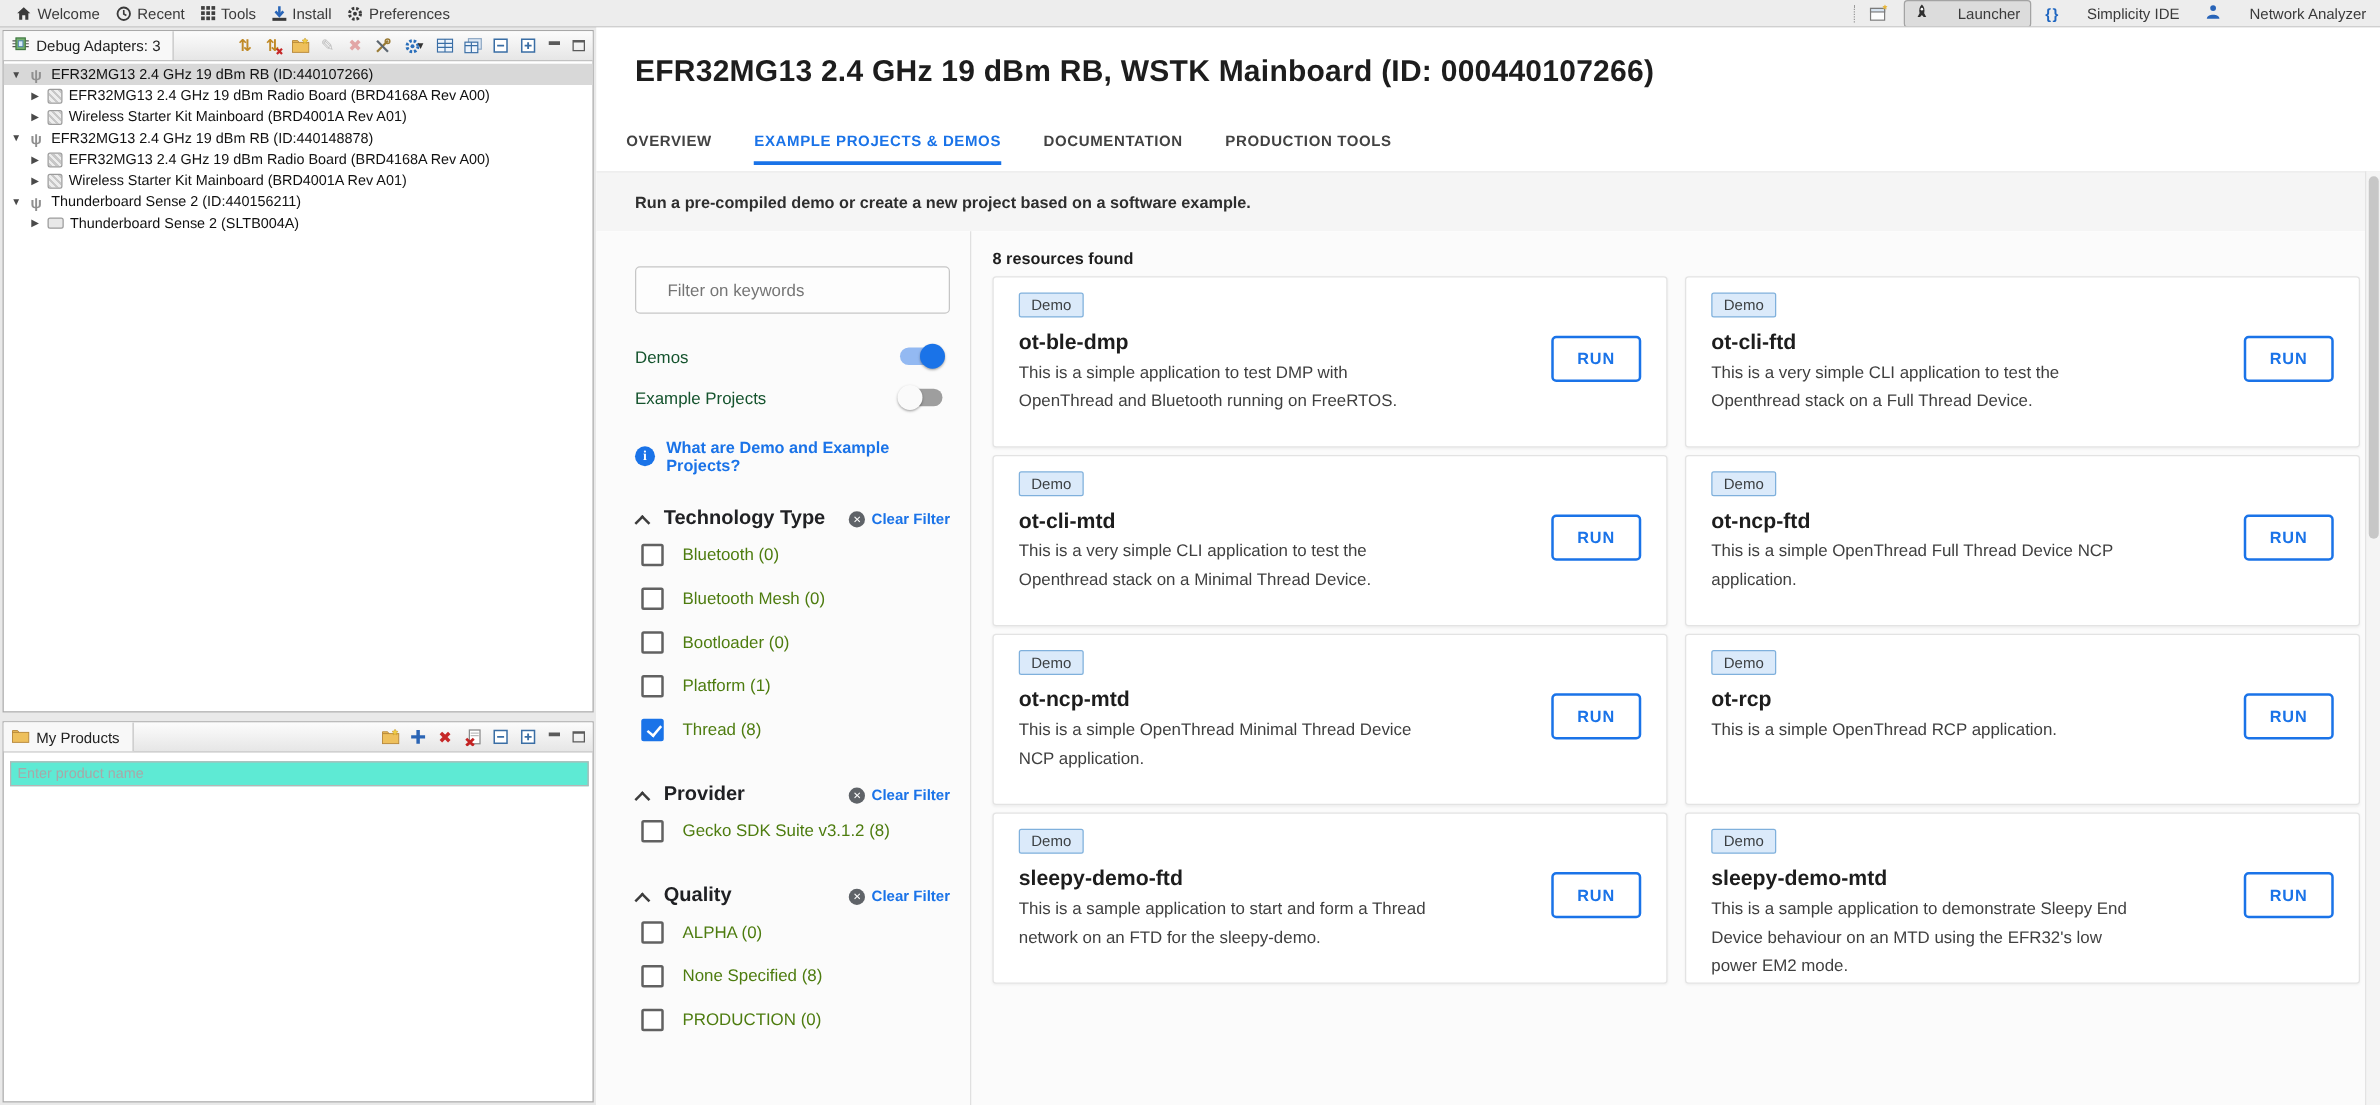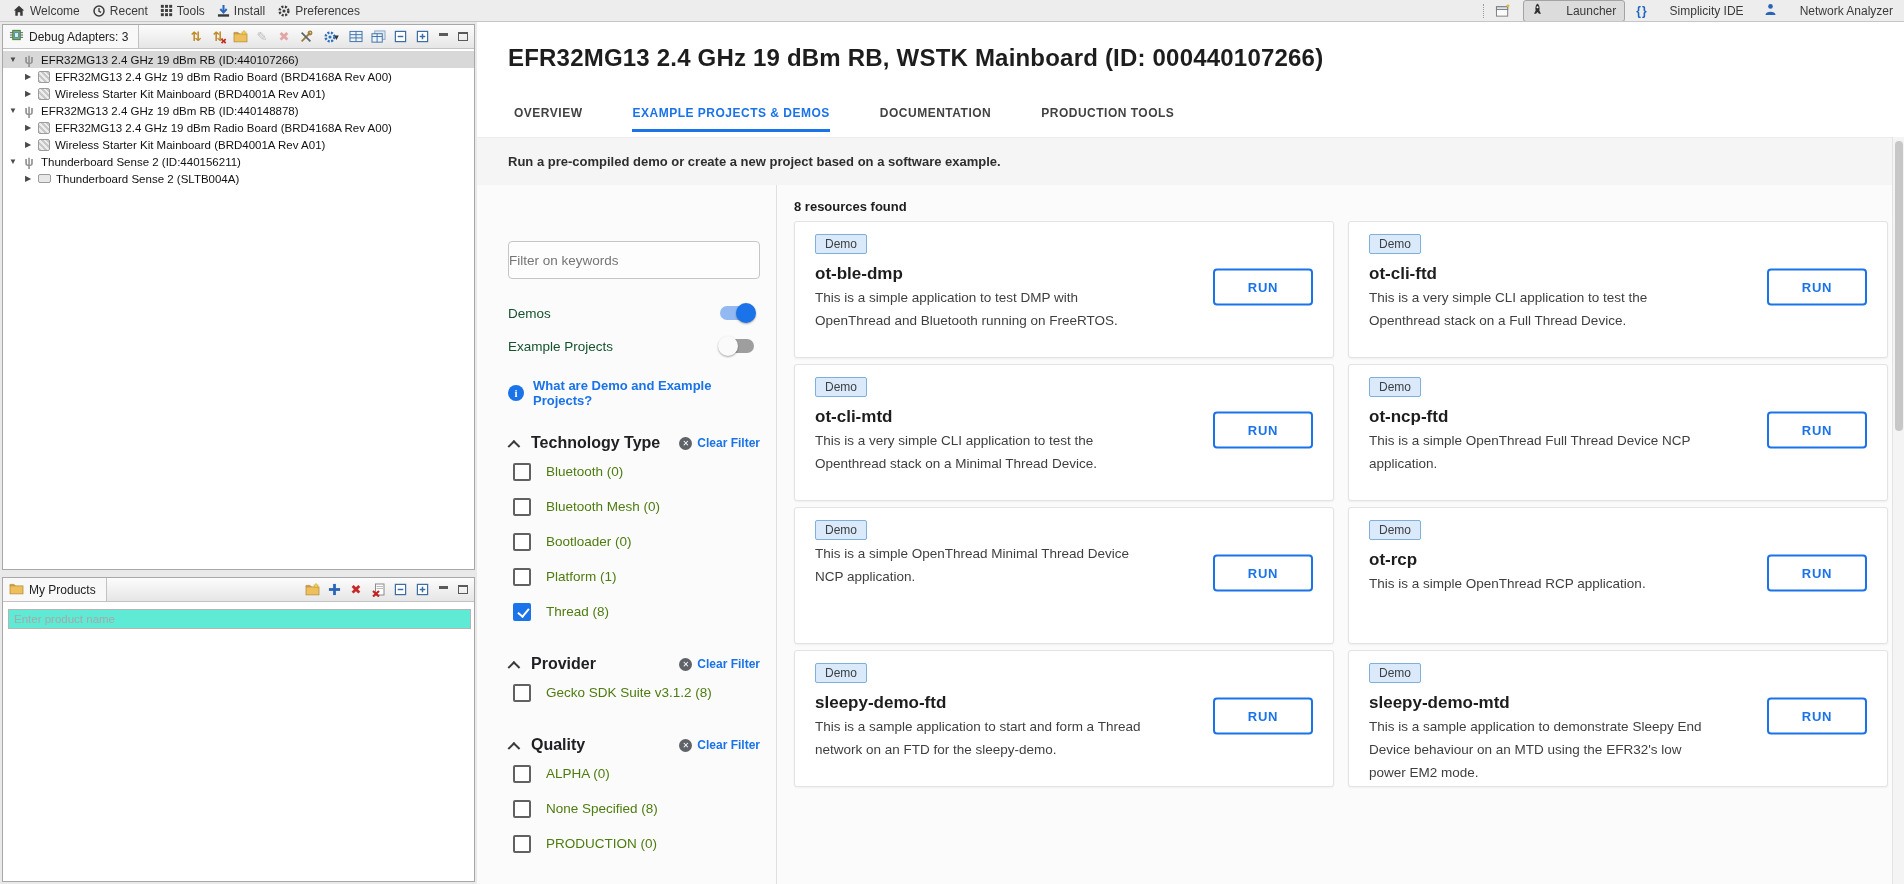--- a/index.html
+++ b/index.html
@@ -53,31 +53,31 @@
   .tree-label { white-space:nowrap; }
 
   
   .prod-search { margin:7px 5px 0 5px; width:463px; height:20px; border:1px solid #b5b5b5; font-size:11.5px; padding:0 5px;
     font-family:inherit; color:#333; background:#5eead4; }
   .prod-search::placeholder { color:#a8a8a8; }
 
   
   .main { position:absolute; left:477px; top:22px; right:0; bottom:0; background:#fff; overflow:hidden; }
   .page-title { position:absolute; left:31px; top:22px; font-size:24px; font-weight:bold; color:#1d1d1d; letter-spacing:.2px; white-space:nowrap; }
-  .tabs { position:absolute; left:37px; top:84px; display:flex; gap:50px; }
+  .tabs { position:absolute; left:24px; top:84px; display:flex; gap:34px; }
   .tab { font-size:12px; font-weight:700; letter-spacing:.5px; color:#424242; padding-bottom:9px; cursor:default; white-space:nowrap; }
   .tab.active { color:#1a73e8; border-bottom:3px solid #1a73e8; }
   .banner { position:absolute; left:0; right:0; top:115px; height:48px; background:#f5f5f5; border-top:1px solid #ececec;
     display:flex; align-items:center; padding-left:31px; font-size:13px; font-weight:600; color:#2e2e2e; }
   .content { position:absolute; left:0; right:0; top:163px; bottom:0; background:#fbfbfb; display:flex; }
 
   
   .sidebar { width:300px; flex:none; border-right:1px solid #e0e0e0; padding:28px 16px 0 31px; }
   .kw-input { width:100%; height:38px; border:1px solid #c6c6c6; border-radius:4px; background:#fdfdfd;
-    font-size:13.5px; padding:0 0; font-family:inherit; color:#333;margin-top:28px; }
+    font-size:13.5px; padding:0 25px; font-family:inherit; color:#333; }
   .kw-input::placeholder { color:#757575; }
   .toggle-row { display:flex; align-items:center; justify-content:space-between; margin-top:24px; height:20px; }
   .toggle-row + .toggle-row { margin-top:13px; }
   .toggle-label { font-size:13.5px; color:#14532d; }
   .switch { position:relative; width:34px; height:14px; border-radius:7px; margin-right:6px; flex:none; }
   .switch.on  { background:#93b9f2; }
   .switch.off { background:#9e9e9e; }
   .knob { position:absolute; top:-3px; width:20px; height:20px; border-radius:50%; box-shadow:0 1px 2px rgba(0,0,0,.35); }
   .switch.on  .knob { right:-2px; background:#1a73e8; }
   .switch.off .knob { left:-2px; background:#fafafa; }
@@ -104,21 +104,21 @@
   
   .results { flex:1; padding:14px 0 0 17px; }
   .res-count { font-size:13px; font-weight:bold; color:#1d1d1d; margin-bottom:7px; }
   .cards { display:grid; grid-template-columns:540px 540px; column-gap:14px; row-gap:6px; }
   .card { position:relative; height:137px; background:#fff; border:1px solid #e3e3e3; border-radius:3px;
     box-shadow:0 1px 2px rgba(0,0,0,.05); padding:12px 20px; }
   .badge { display:inline-block; font-size:12px; color:#3c4043; background:#dbeafa; border:1px solid #7fb0dc;
     border-radius:2px; padding:2px 9px; }
   .card-title { font-size:17px; font-weight:bold; color:#1d1d1d; margin-top:10px; }
   .card-desc { font-size:13.5px; color:#3f3f3f; line-height:1.7; margin-top:3px; width:340px; }
-  .run-btn { position:absolute; right:20px; top:50%; transform:translateY(-58%); width:100px; height:37px;
+  .run-btn { position:absolute; right:20px; top:50%; transform:translateY(-58%); width:72px; height:37px;
     background:#fff; border:2px solid #1a73e8; border-radius:4px; color:#1a73e8; font-size:13px; font-weight:bold;
     letter-spacing:.8px; font-family:inherit; cursor:pointer; }
 
   
   .vscroll { position:absolute; right:0; top:137px; bottom:0; width:12px; background:#f4f4f4; border-left:1px solid #e3e3e3; }
   .vthumb { position:absolute; left:1.5px; right:1.5px; top:4px; height:290px; background:#c7c7c7; border-radius:5px; }
 </style>
 </head>
 <body>
 
@@ -530,20 +530,21 @@
     <button class="run-btn">RUN</button>
   </div>
           <div class="card">
     <span class="badge">Demo</span>
     <div class="card-title">ot-ncp-ftd</div>
     <div class="card-desc">This is a simple OpenThread Full Thread Device NCP application.</div>
     <button class="run-btn">RUN</button>
   </div>
           <div class="card">
     <span class="badge">Demo</span>
+    <div class="card-title">ot-ncp-mtd</div>
     <div class="card-desc">This is a simple OpenThread Minimal Thread Device NCP application.</div>
     <button class="run-btn">RUN</button>
   </div>
           <div class="card">
     <span class="badge">Demo</span>
     <div class="card-title">ot-rcp</div>
     <div class="card-desc">This is a simple OpenThread RCP application.</div>
     <button class="run-btn">RUN</button>
   </div>
           <div class="card">

